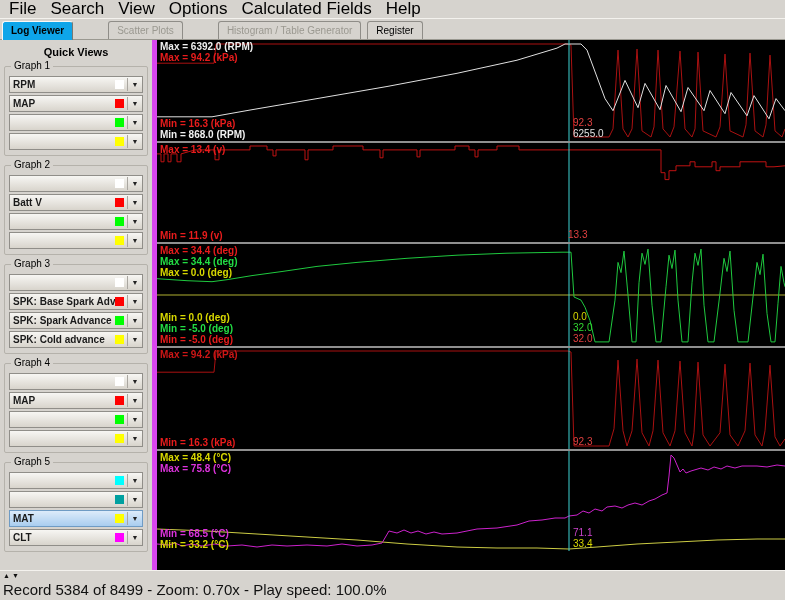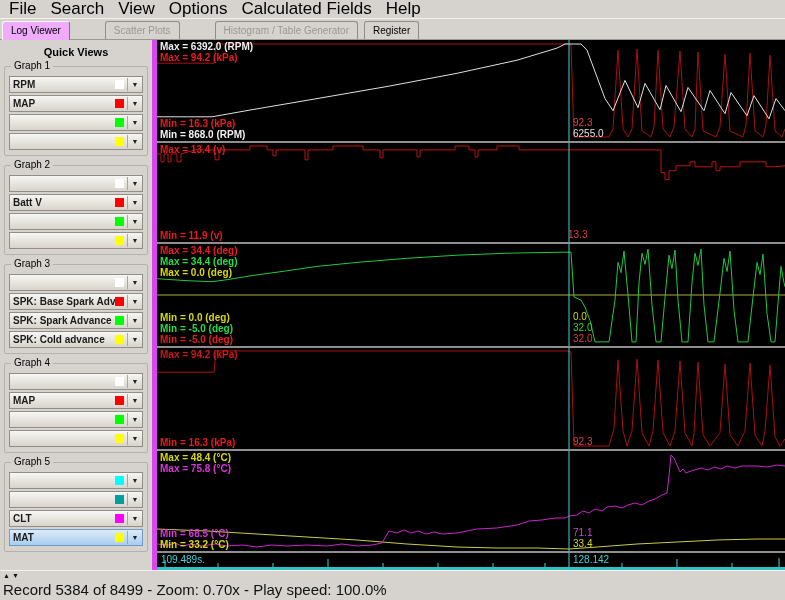--- a/index.html
+++ b/index.html
@@ -8,21 +8,21 @@
   
   .menubar{height:18px;display:flex;align-items:center;font-size:17px;color:#000;
            border-bottom:1px solid #f4f2ee;padding-left:2px;}
   .menu-item{padding:1px 7px;cursor:default;}
 
   
   .tabbar{height:20px;display:flex;align-items:flex-end;padding-left:2px;
           border-bottom:1px solid #9a9890;background:#d6d3ce;}
   .tab{font-size:10px;padding:3px 8px 3px;border:1px solid #8f8d88;border-bottom:none;
        border-radius:3px 3px 0 0;background:#d6d3ce;margin-right:1px;white-space:nowrap;}
-  .tab.active{background:#f0abfc;border-color:#f8f8f6 #7a7872 #d6d3ce #f8f8f6;position:relative;top:1px;padding-bottom:4px;}
+  .tab.active{background:#0ea5e9;border-color:#f8f8f6 #7a7872 #d6d3ce #f8f8f6;position:relative;top:1px;padding-bottom:4px;font-weight:bold;}
   .tab.disabled{color:#9a9890;margin-left:34px;}
   .tab.register{margin-left:5px;background:#d6d3ce;}
 
   
   .content{display:flex;height:530px;}
   .sidebar{width:157px;box-sizing:border-box;padding-top:2px;border-right:5px solid #d946ef;background:#d6d3ce;}
   .sb-title{font-weight:bold;font-size:11px;text-align:center;margin:4px 0 8px;}
   .group{border:1px solid #b5b2ab;border-radius:2px;margin:0 4px 9px;padding:7px 2px 3px;position:relative;background:#d6d3ce;}
   .group-label{position:absolute;top:-7px;left:6px;background:#d6d3ce;font-size:10px;padding:0 3px;}
   .qrow{height:15px;margin:2px 2px;display:flex;align-items:center;
@@ -173,28 +173,28 @@
             <div class="qrow">
               <span class="qrow-label"></span>
               <span class="swatch" style="background: rgb(0, 255, 255);"></span>
               <span class="drop-arrow">▼</span>
             </div>
             <div class="qrow">
               <span class="qrow-label"></span>
               <span class="swatch" style="background: rgb(0, 160, 160);"></span>
               <span class="drop-arrow">▼</span>
             </div>
+            <div class="qrow selected">
+              <span class="qrow-label">MAT</span>
+              <span class="swatch" style="background: rgb(255, 255, 0);"></span>
+              <span class="drop-arrow">▼</span>
+            </div>
             <div class="qrow">
               <span class="qrow-label">CLT</span>
               <span class="swatch" style="background: rgb(255, 0, 255);"></span>
-              <span class="drop-arrow">▼</span>
-            </div>
-            <div class="qrow selected">
-              <span class="qrow-label">MAT</span>
-              <span class="swatch" style="background: rgb(255, 255, 0);"></span>
               <span class="drop-arrow">▼</span>
             </div>
           </div>
         </div>
     </div>
     <div class="graphcol" id="graphcol">
         <div class="panel" style="height: 101px;">
           <svg width="628" height="101">
             <polyline points="0,23.2 57,23.2 59,4.0 410,4.0 414,5.1 417,97.0 452,97.0 456,88.9 461,10.1 466,88.9 471,97.0 475,88.9 480,9.1 485,90.9 494,97.0 497,86.9 501,10.1 506,88.9 513,97.0 517,86.9 523,11.1 528,88.9 535,97.0 538,88.9 541,12.1 546,90.9 559,97.0 563,86.9 568,14.1 573,90.9 586,97.0 589,84.8 593,13.1 598,90.9 606,97.0 609,84.8 613,15.1 618,90.9 625,97.0 628,88.9" fill="none" stroke="#aa1111" stroke-width="1"></polyline>
             <polyline points="0,76.8 55,76.8 95,69.7 160,58.6 230,46.5 300,33.3 360,20.2 400,8.1 408,4.0 424,4.0 430,10.1 448,58.6 456,70.7 468,40.4 481,67.7 488,43.4 503,69.7 509,45.5 524,71.7 531,47.5 547,70.7 553,50.5 568,73.7 574,52.5 590,75.8 597,55.6 612,78.8 619,58.6 628,70.7" fill="none" stroke="#e0e0e0" stroke-width="1"></polyline>
@@ -277,35 +277,20 @@
           </div>
           <div class="glabels bottom">
             <div style="color: rgb(221, 51, 221);">Min = 68.5 (°C)</div>
             <div style="color: rgb(216, 216, 0);">Min = 33.2 (°C)</div>
           </div>
           <div class="cvals" style="left: 416px;">
             <div style="color: rgb(204, 68, 204);">71.1</div>
             <div style="color: rgb(216, 216, 0);">33.4</div>
           </div>
         </div>
-        <div class="timeline"><svg width="628" height="14">
-            <line x1="8" x2="8" y1="14" y2="7" stroke="#3fd4d4" stroke-width="1"></line>
-            <line x1="61" x2="61" y1="14" y2="10" stroke="#3fd4d4" stroke-width="1"></line>
-            <line x1="116" x2="116" y1="14" y2="10" stroke="#3fd4d4" stroke-width="1"></line>
-            <line x1="171" x2="171" y1="14" y2="6" stroke="#3fd4d4" stroke-width="1"></line>
-            <line x1="226" x2="226" y1="14" y2="10" stroke="#3fd4d4" stroke-width="1"></line>
-            <line x1="281" x2="281" y1="14" y2="10" stroke="#3fd4d4" stroke-width="1"></line>
-            <line x1="336" x2="336" y1="14" y2="10" stroke="#3fd4d4" stroke-width="1"></line>
-            <line x1="388" x2="388" y1="14" y2="10" stroke="#3fd4d4" stroke-width="1"></line>
-            <line x1="465" x2="465" y1="14" y2="10" stroke="#3fd4d4" stroke-width="1"></line>
-            <line x1="520" x2="520" y1="14" y2="6" stroke="#3fd4d4" stroke-width="1"></line>
-            <line x1="575" x2="575" y1="14" y2="10" stroke="#3fd4d4" stroke-width="1"></line>
-            <line x1="622" x2="622" y1="14" y2="5" stroke="#3fd4d4" stroke-width="1"></line>
-            <line x1="412" x2="412" y1="0" y2="14" stroke="#3fd4d4"></line>
-          </svg><span class="tl-label" style="left: 4px;">109.489s.</span><span class="tl-label" style="left: 416px;">128.142</span></div>
       </div>
   </div>
 
   <div class="scrollstrip">
     <span class="scroll-icon">▲</span>
     <span class="scroll-icon">▼</span>
   </div>
 
   <div class="statusbar">
     <span>Record 5384 of 8499 - Zoom: 0.70x - Play speed: 100.0%</span>

